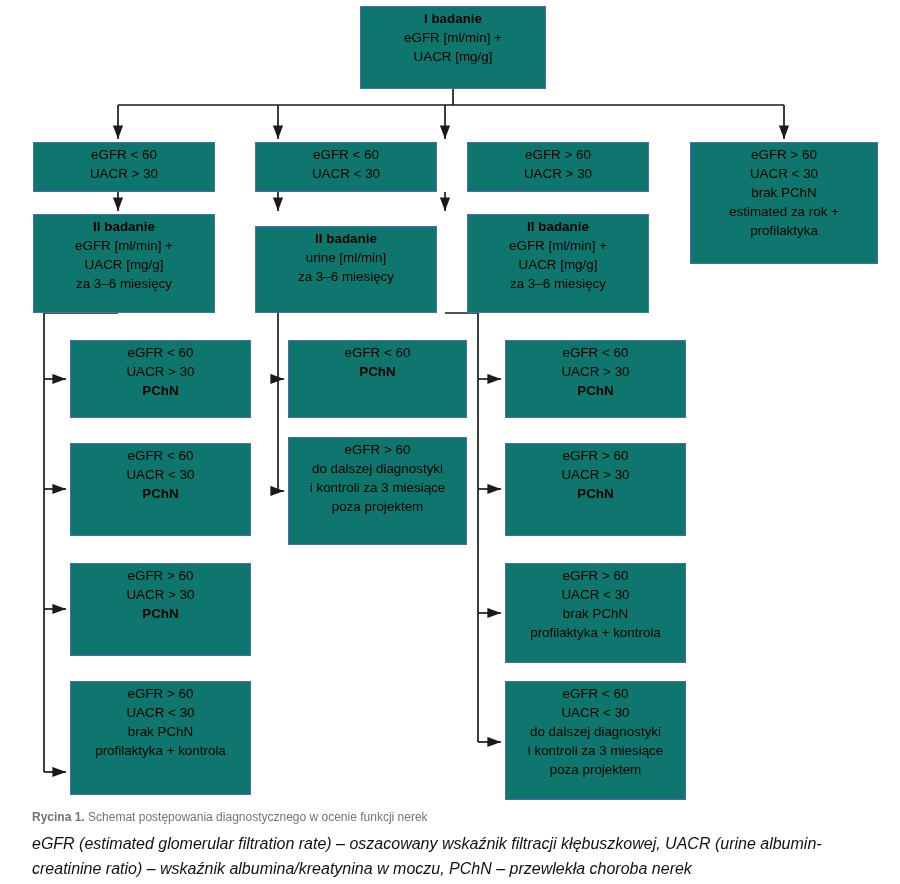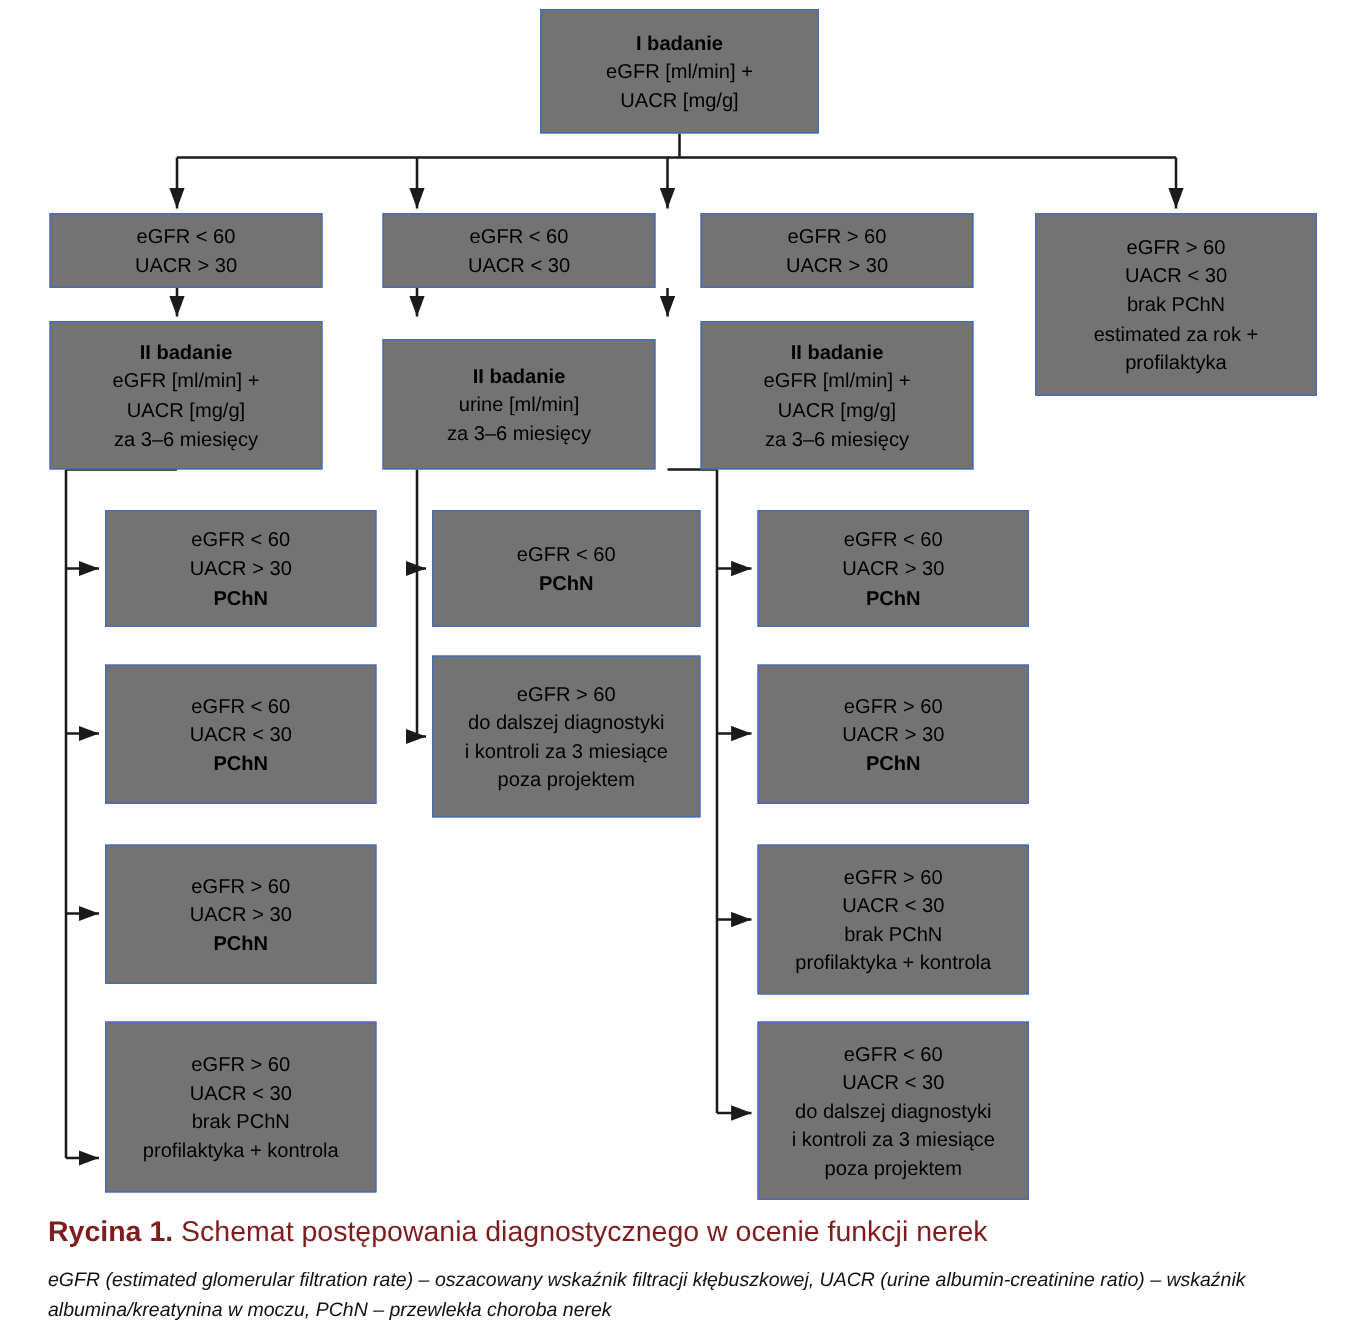--- a/index.html
+++ b/index.html
@@ -25,48 +25,47 @@
     position: absolute;
     left: 0; top: 0;
     width: 900px;
     height: 806px;
     pointer-events: none;
   }
   .node {
     position: absolute;
     box-sizing: border-box;
     border: 1.6px solid #4a6cb3;
-    background: #737373;
+    background: #0f766e;
     display: flex;
     flex-direction: column;
     align-items: center;
-    justify-content: center;
     text-align: center;
     font-size: 13.4px;
     line-height: 1.42;
     color: #000000;
     padding: 2px 4px;
   }
   .node .ln { display: block; white-space: nowrap; }
   .node .ln.b { font-weight: bold; }
   .caption-wrap {
     position: absolute;
     left: 32px;
     top: 808px;
     width: 845px;
   }
   .cap-title {
-    font-size: 19px;
+    font-size: 12px;
     line-height: 1.5;
-    color: #7f1d1d;
+    color: #737373;
     margin-bottom: 6px;
   }
   .cap-title .strong { font-weight: bold; }
   .cap-note {
-    font-size: 13px;
+    font-size: 16px;
     line-height: 1.55;
     font-style: italic;
     color: #111;
   }
 </style>
 </head>
 <body>
 
 <div id="chart-area">
 

